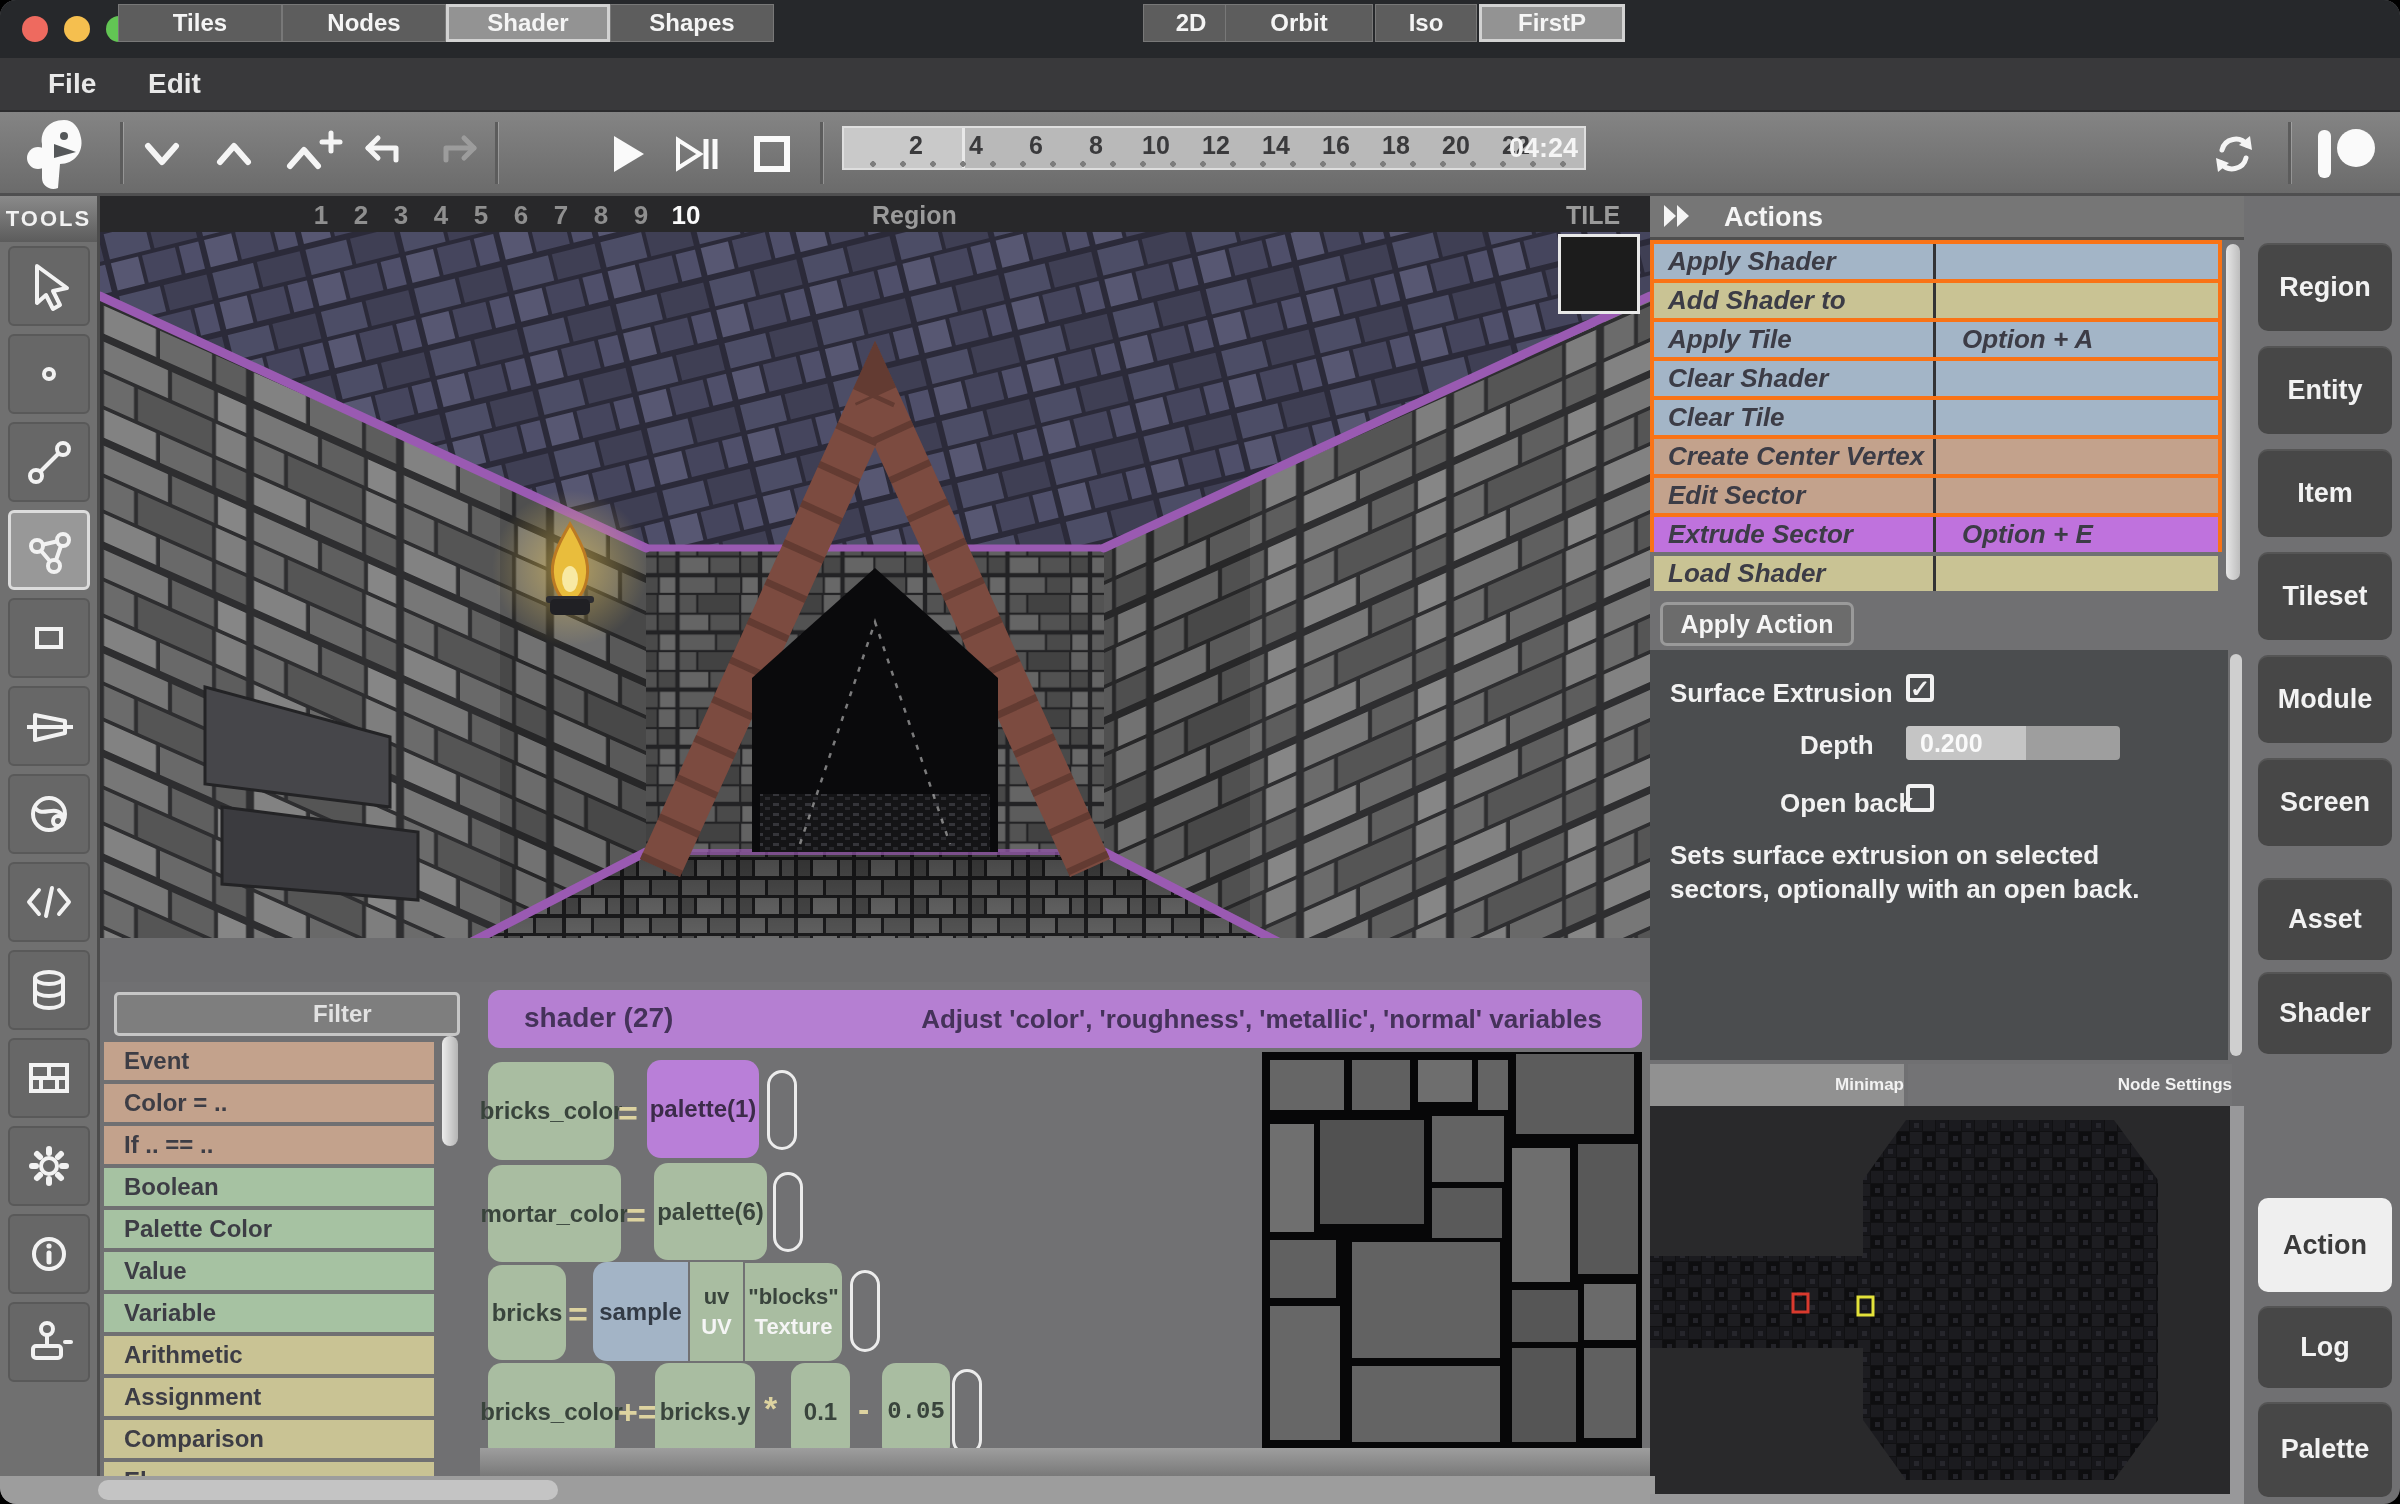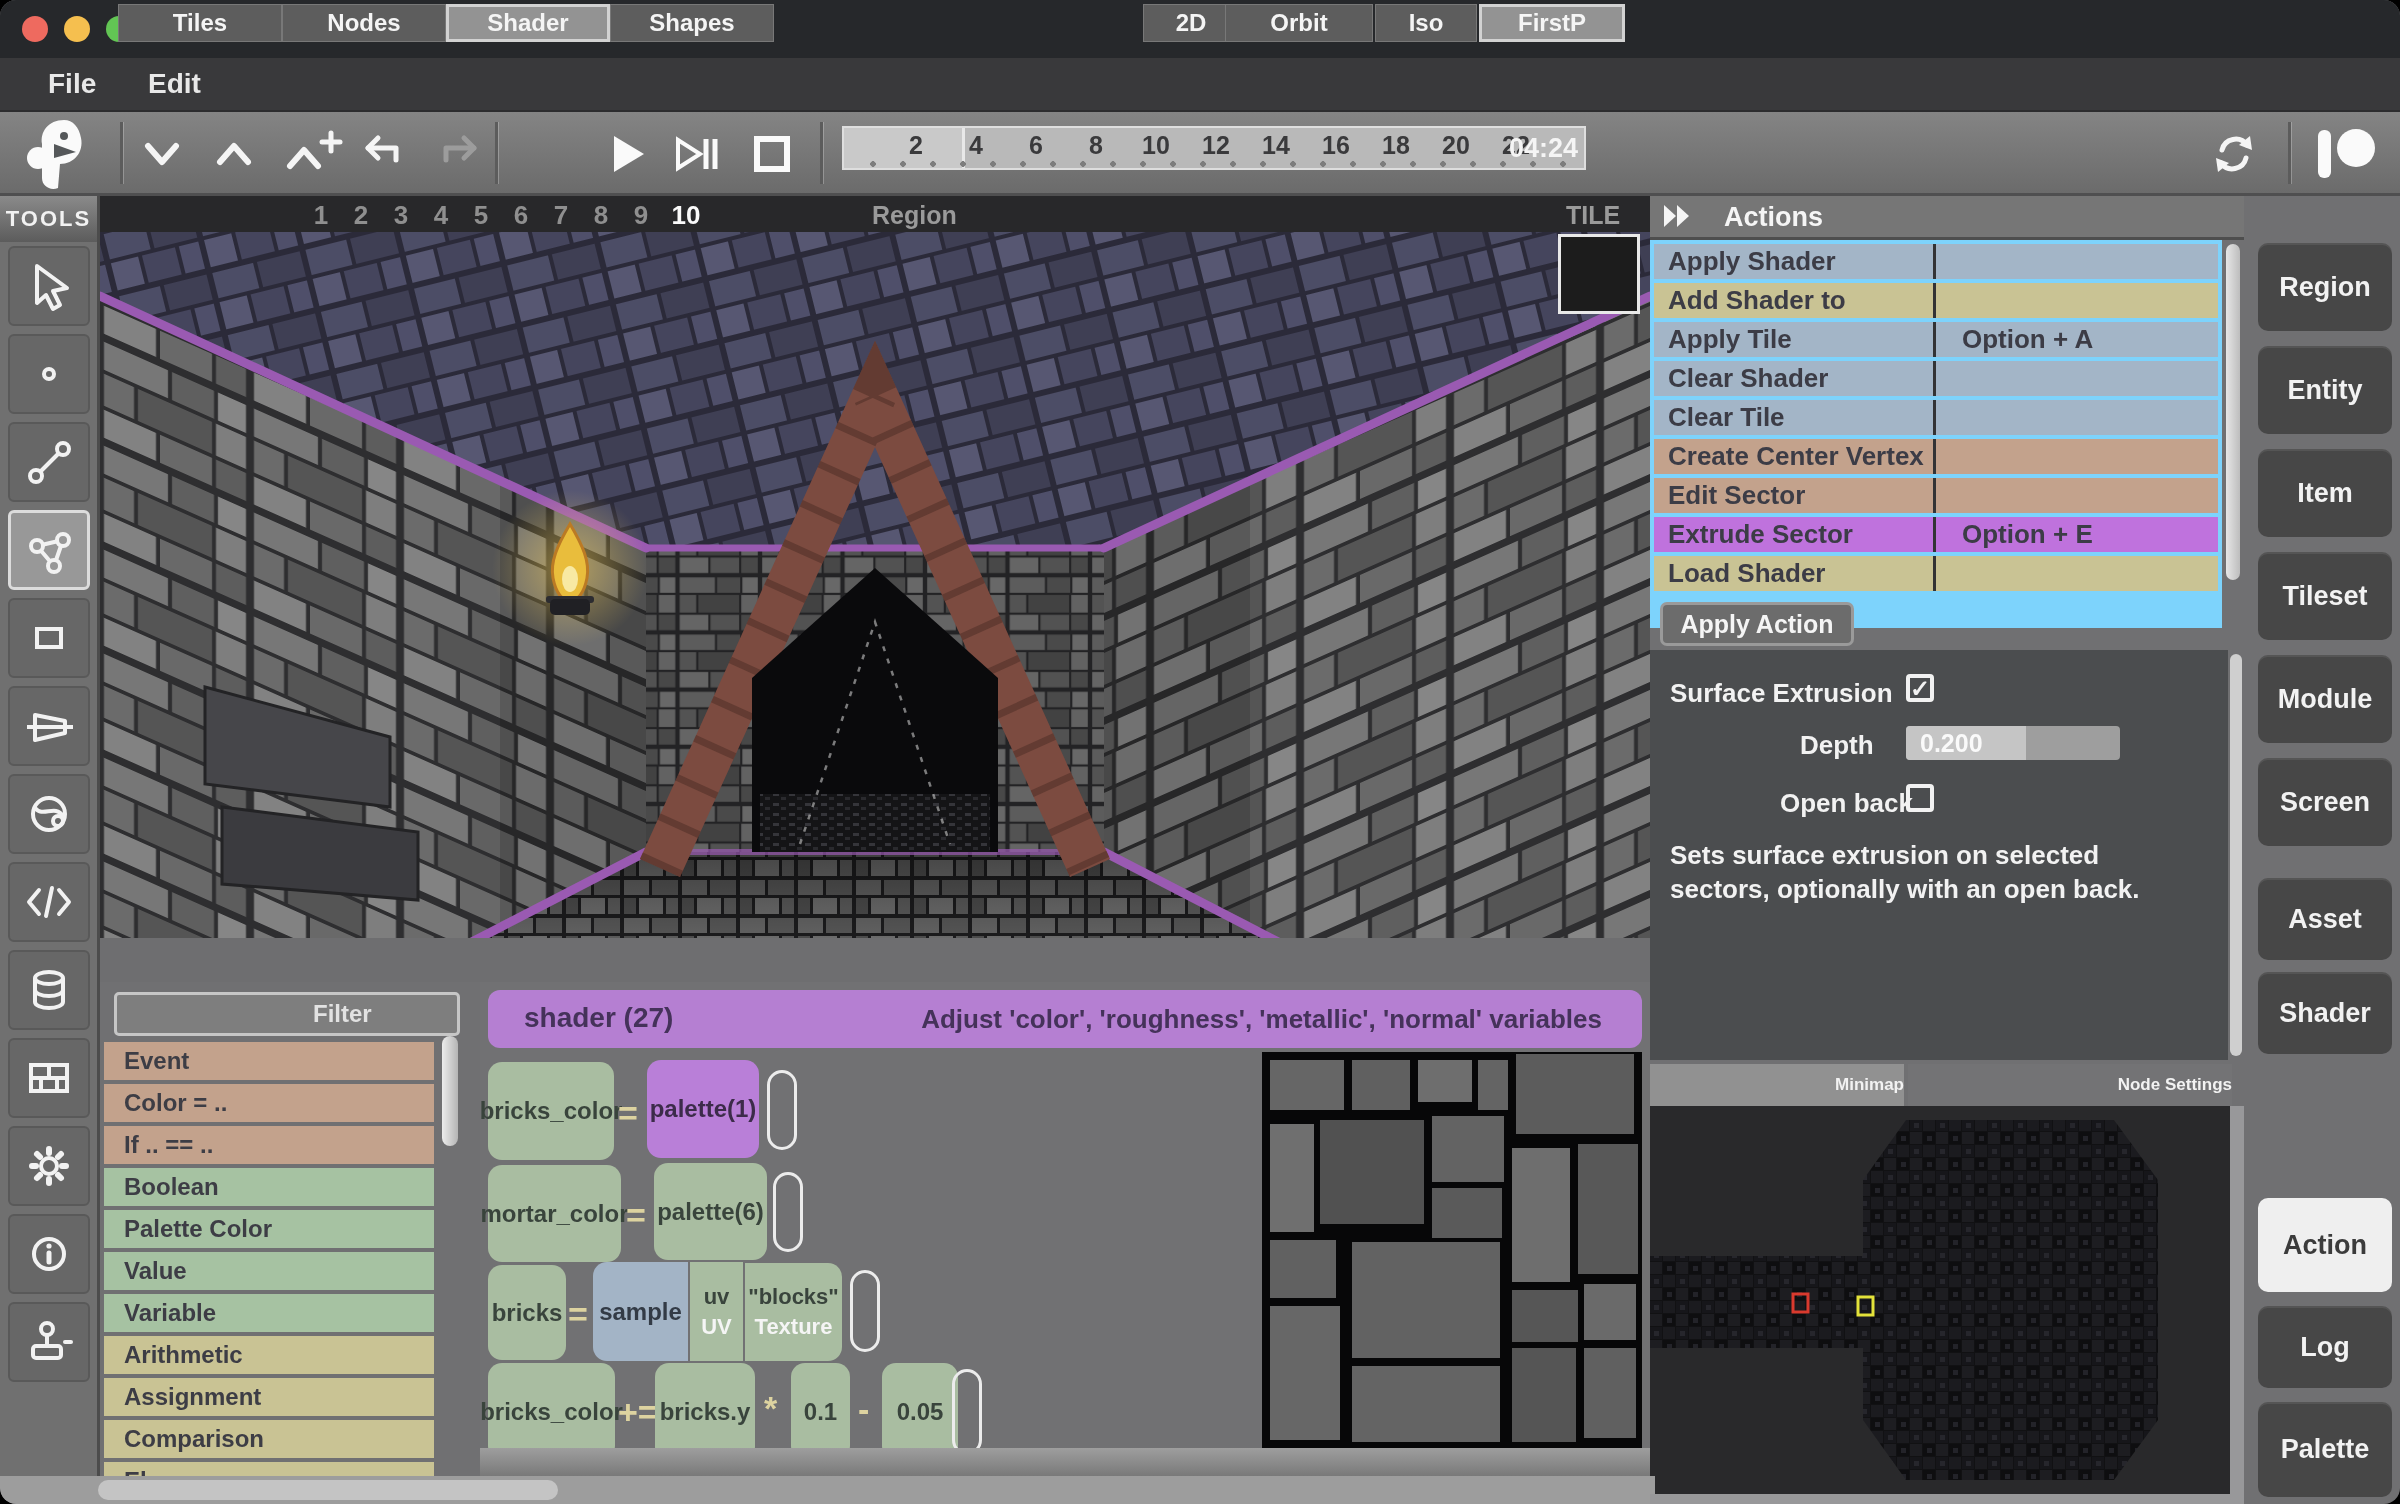--- a/index.html
+++ b/index.html
@@ -50,21 +50,21 @@
   .node{position:absolute;border-radius:14px;display:flex;align-items:center;justify-content:center;font-size:24px;font-weight:bold;color:#39443c;}
   .n-green{background:#a9bda1;} .n-purple{background:#b97fd8;color:#3c2b4a;} .n-blue{background:#a3b4c6;color:#333b46;}
   .nop{position:absolute;font-size:34px;font-weight:bold;color:#ddd3a0;}
   .noval{position:absolute;border:3px solid #ececec;border-radius:18px;background:transparent;}
   .n2{flex-direction:column;line-height:30px;}
   .n2 .b{color:#f5f5f5;}
   .canvas-bottom{left:480px;top:1448px;width:1170px;height:28px;background:linear-gradient(#9e9e9e,#797979);}
   
   .acts-header{left:1650px;top:196px;width:594px;height:44px;background:#767676;border-bottom:3px solid #4e4e4e;}
   .acts-title{position:absolute;left:74px;top:6px;font-size:27px;font-weight:bold;color:#f5f5f5;}
-  .actlist{left:1650px;top:240px;width:572px;height:388px;background:#7dd3fc;}
+  .actlist{left:1650px;top:240px;width:572px;height:312px;background:#f97316;font-style:italic;}
   .arow{position:absolute;left:4px;width:564px;height:35px;display:flex;}
   .arow .nm{width:282px;padding-left:14px;font-size:26px;font-weight:bold;color:#3c3c46;line-height:35px;border-right:3px solid #333335;}
   .arow .sc{flex:1;padding-left:26px;font-size:26px;font-weight:bold;color:#3c3c46;line-height:35px;}
   .ascroll{left:2226px;top:244px;width:14px;height:336px;border-radius:7px;background:linear-gradient(90deg,#e6e6e6,#bdbdbd);}
   .applybtn{left:1660px;top:602px;width:194px;height:44px;background:#6c6c6c;border:3px solid #9a9a9a;border-radius:7px;color:#f5f5f5;font-size:25px;font-weight:bold;text-align:center;line-height:38px;}
   .settings{left:1650px;top:650px;width:578px;height:410px;background:#4b4d4f;}
   .setlabel{position:absolute;color:#f2f2f2;font-size:26px;font-weight:bold;}
   .checkbox{position:absolute;width:28px;height:28px;border:4px solid #f2f2f2;border-radius:4px;color:#f2f2f2;font-size:24px;font-weight:bold;text-align:center;line-height:22px;}
   .slider{position:absolute;left:256px;top:76px;width:214px;height:34px;background:#9e9e9e;border-radius:4px;}
   .slider .fill{position:absolute;left:0;top:0;width:120px;height:34px;background:#c5c5c5;border-radius:4px 0 0 4px;}
@@ -433,21 +433,21 @@
       <span class="b">Texture</span>
     </div>
     <div class="noval" style="left:370px;top:288px;width:30px;height:82px;"></div>
 
     <div class="node n-green" style="left:8px;top:381px;width:127px;height:97px;">bricks_color</div>
     <div class="nop" style="left:138px;top:411px;">+=</div>
     <div class="node n-green" style="left:175px;top:381px;width:100px;height:98px;">bricks.y</div>
     <div class="nop" style="left:284px;top:407px;">*</div>
     <div class="node n-green" style="left:311px;top:381px;width:59px;height:97px;">0.1</div>
     <div class="nop" style="left:378px;top:408px;">-</div>
-    <div class="node n-green" style="left:402px;top:381px;width:76px;height:97px;">0.05</div>
+    <div class="node n-green" style="left:402px;top:381px;width:68px;height:97px;font-family:Liberation Mono, monospace;">0.05</div>
     <div class="noval" style="left:472px;top:387px;width:30px;height:86px;"></div>
 
     <svg style="position:absolute;left:782px;top:70px;" width="380" height="396" viewBox="0 0 380 396">
       <rect width="380" height="396" fill="#070708"></rect>
       <rect x="8" y="8" width="74" height="50" fill="#666666"></rect>
         <rect x="90" y="8" width="58" height="50" fill="#606060"></rect>
         <rect x="156" y="8" width="54" height="42" fill="#6e6e6e"></rect>
         <rect x="216" y="8" width="30" height="50" fill="#646464"></rect>
         <rect x="254" y="2" width="118" height="80" fill="#5c5c5c"></rect>
       <rect x="8" y="72" width="44" height="108" fill="#6f6f6f"></rect>

